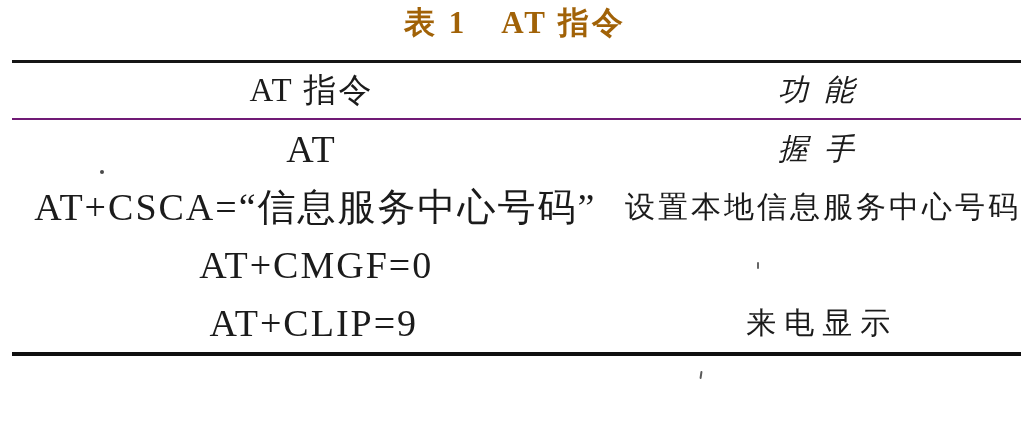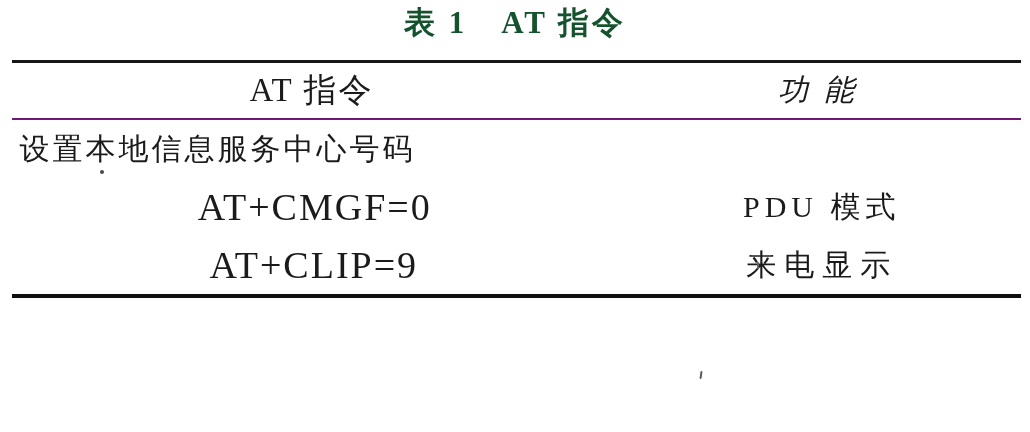--- a/index.html
+++ b/index.html
@@ -11,21 +11,21 @@
     font-family: "Liberation Serif", "DejaVu Serif", serif;
     color: #1b1b1b;
   }
   .caption {
     position: absolute;
     top: 2px; left: 0; width: 100%;
     text-align: center;
     font-weight: bold;
     font-size: 31px;
     letter-spacing: 3px;
-    color: #14532d;
+    color: #a16207;
   }
   .attable {
     position: absolute;
     top: 60px; left: 12px;
     width: 1009px;
     border-top: 3px solid #161616;
     border-bottom: 4px solid #0f0f0f;
   }
   .trow {
     display: flex;
@@ -71,28 +71,32 @@
 
 <div class="caption">表 1　AT 指令</div>
 
 <div class="attable">
 
   <div class="trow header">
     <div class="cell cmd hdr">AT 指令</div>
     <div class="cell fn sp-xwide">功能</div>
   </div>
 
+  <div class="trow">
+    <div class="cell cmd">AT</div>
+    <div class="cell fn sp-xwide">握手</div>
+  </div>
 
   <div class="trow">
+    <div class="cell cmd">AT+CSCA=“信息服务中心号码”</div>
     <div class="cell fn sp-tight">设置本地信息服务中心号码</div>
   </div>
 
   <div class="trow">
     <div class="cell cmd">AT+CMGF=0</div>
-    <div class="cell fn sp-mid">PDU 模式</div>
   </div>
 
 
   <div class="trow">
     <div class="cell cmd">AT+CLIP=9</div>
     <div class="cell fn sp-wide">来电显示</div>
   </div>
 
 </div>
 

